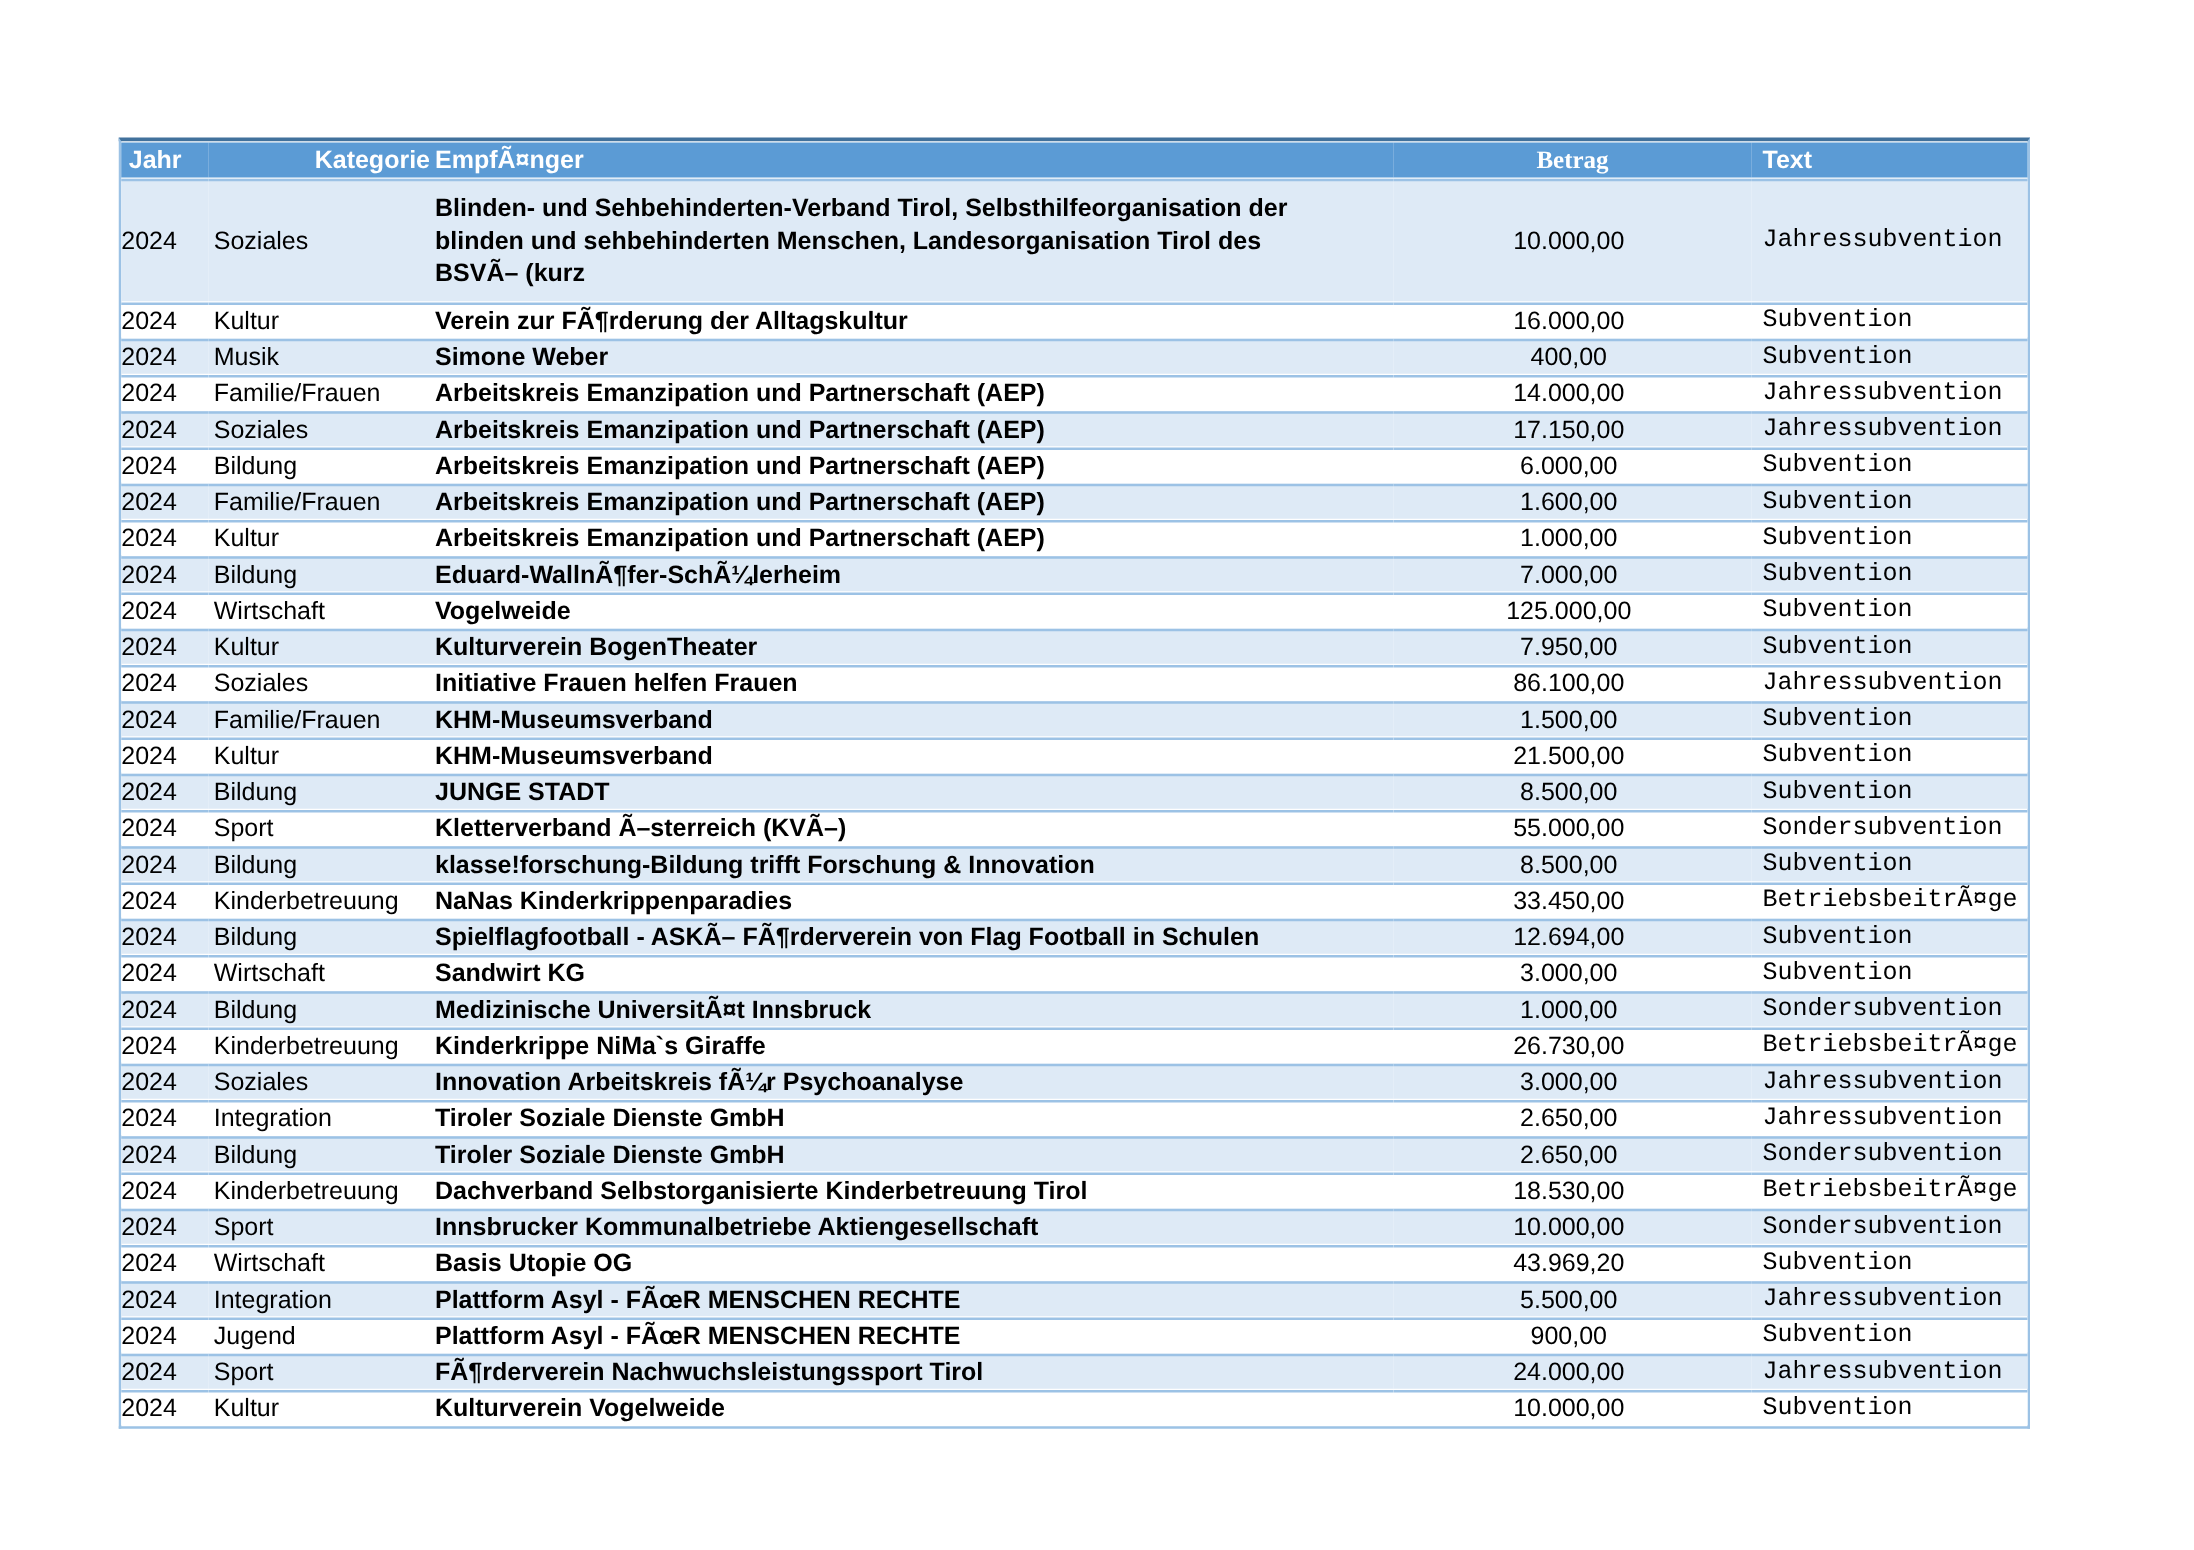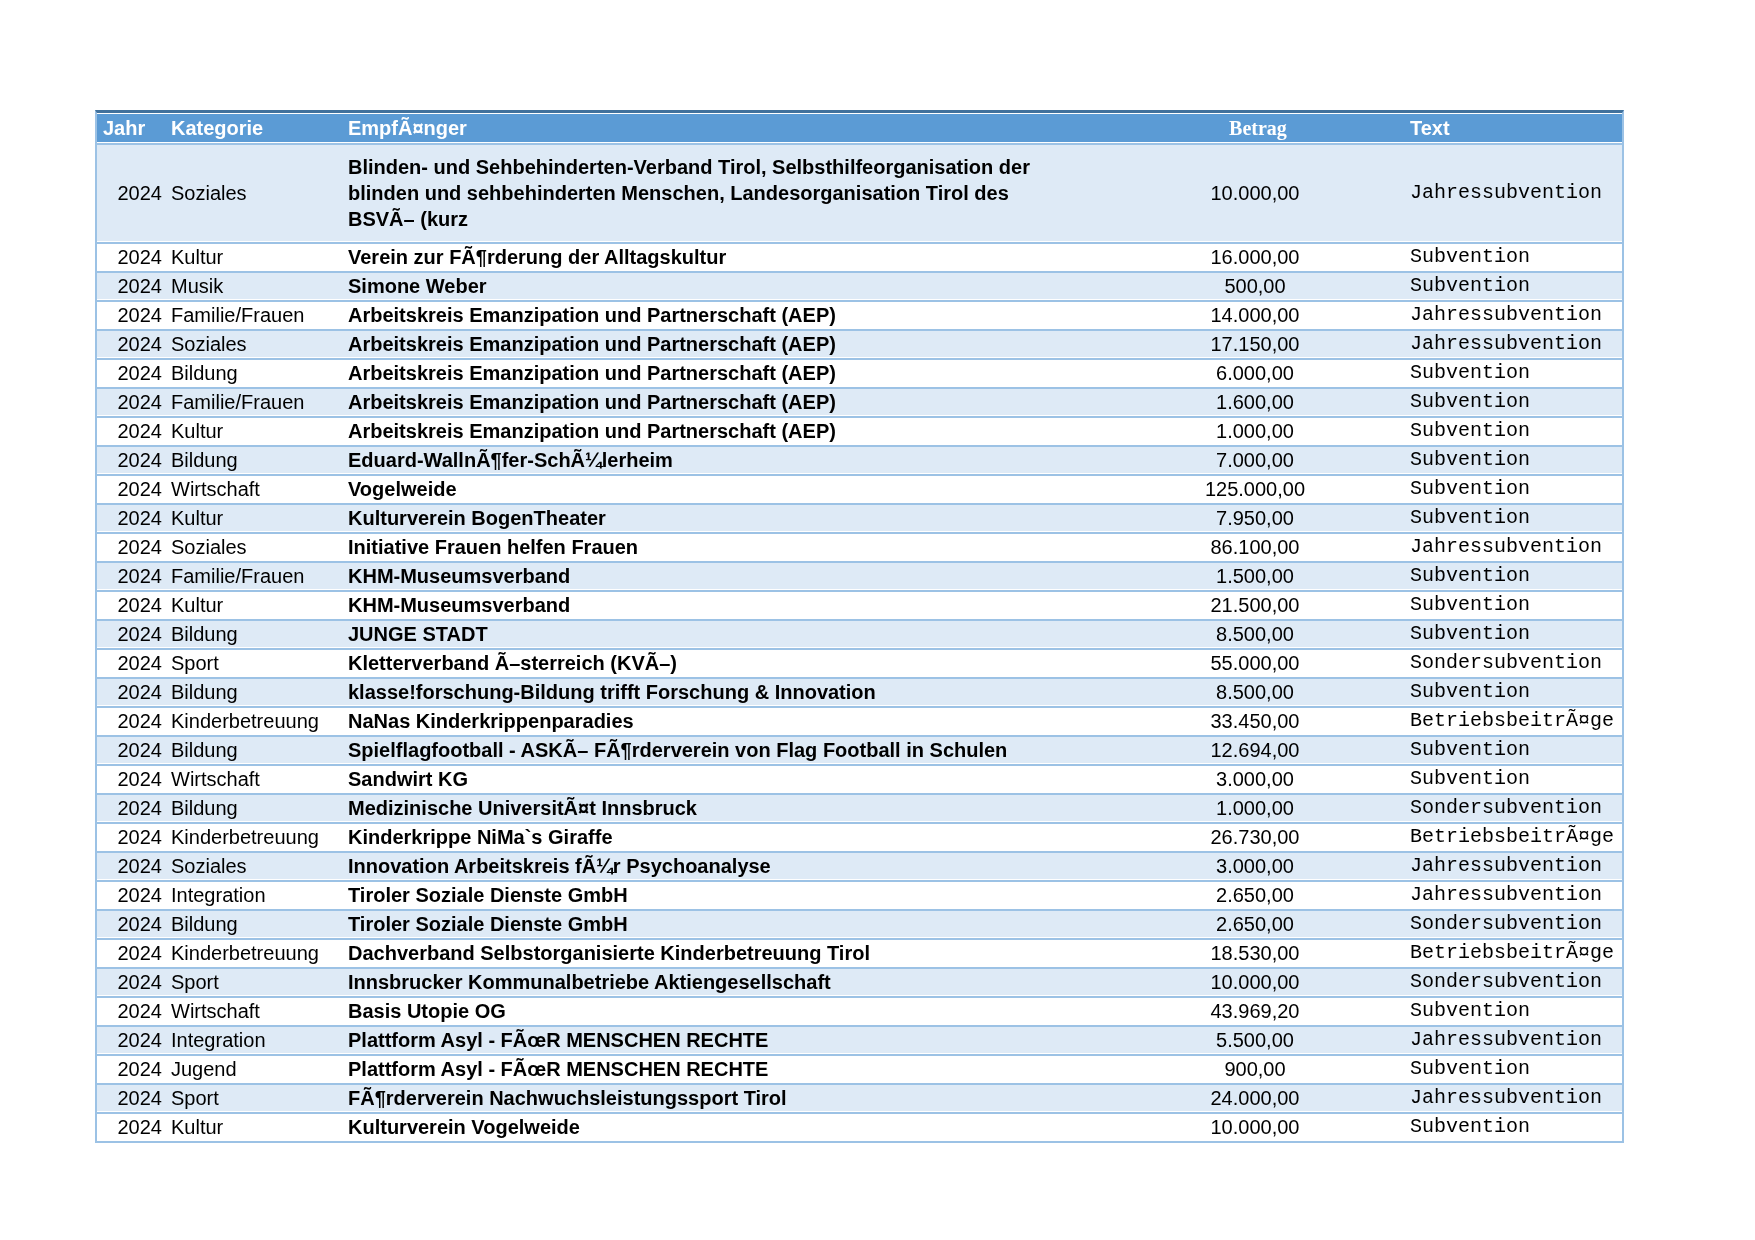--- a/index.html
+++ b/index.html
@@ -37,40 +37,40 @@
     font-weight: bold;
     font-size: 20px;
     height: 28px;
     line-height: 28px;
     padding: 0;
     text-align: left;
     white-space: nowrap;
     overflow: hidden;
   }
   th.h-jahr { padding-left: 6px; }
-  th.h-kat  { padding-left: 4px; }
+  th.h-kat  { padding-left: 4px; text-align: right; }
   th.h-emp  { padding-left: 4px; }
   th.h-bet  { text-align: center; font-family: Liberation Serif, serif; }
   th.h-txt  { padding-left: 9px; }
 
   tbody td {
     font-size: 20px;
     line-height: 26px;
     height: 26px;
     color: #000000;
     padding: 0;
     border-top: 2px solid #9CC2E5;
     vertical-align: middle;
     overflow: hidden;
   }
   tbody tr.odd td  { background: #DEEAF6; }
   tbody tr.even td { background: #ffffff; }
   tbody tr.tall td { padding-top: 9px; padding-bottom: 9px; height: auto; }
 
-  td.c-jahr { text-align: right; padding-right: 5px; margin-top: 15px; }
+  td.c-jahr { padding-right: 5px; margin-top: 15px; }
   td.c-kat  { padding-left: 4px; white-space: nowrap; }
   td.c-emp  { padding-left: 4px; padding-right: 40px; font-weight: bold; }
   td.c-bet  { text-align: center; padding-right: 6px; white-space: nowrap; }
   td.c-txt  { padding-left: 9px; white-space: nowrap; font-family: Liberation Mono, monospace; }
 </style>
 </head>
 <body>
 
 <div class="page">
   <div class="table-wrap">
@@ -103,21 +103,21 @@
     <td class="c-jahr">2024</td>
     <td class="c-kat">Kultur</td>
     <td class="c-emp">Verein zur FÃ¶rderung der Alltagskultur</td>
     <td class="c-bet">16.000,00</td>
     <td class="c-txt">Subvention</td>
   </tr>
           <tr class="odd">
     <td class="c-jahr">2024</td>
     <td class="c-kat">Musik</td>
     <td class="c-emp">Simone Weber</td>
-    <td class="c-bet">500,00</td>
+    <td class="c-bet">400,00</td>
     <td class="c-txt">Subvention</td>
   </tr>
           <tr class="even">
     <td class="c-jahr">2024</td>
     <td class="c-kat">Familie/Frauen</td>
     <td class="c-emp">Arbeitskreis Emanzipation und Partnerschaft (AEP)</td>
     <td class="c-bet">14.000,00</td>
     <td class="c-txt">Jahressubvention</td>
   </tr>
           <tr class="odd">

